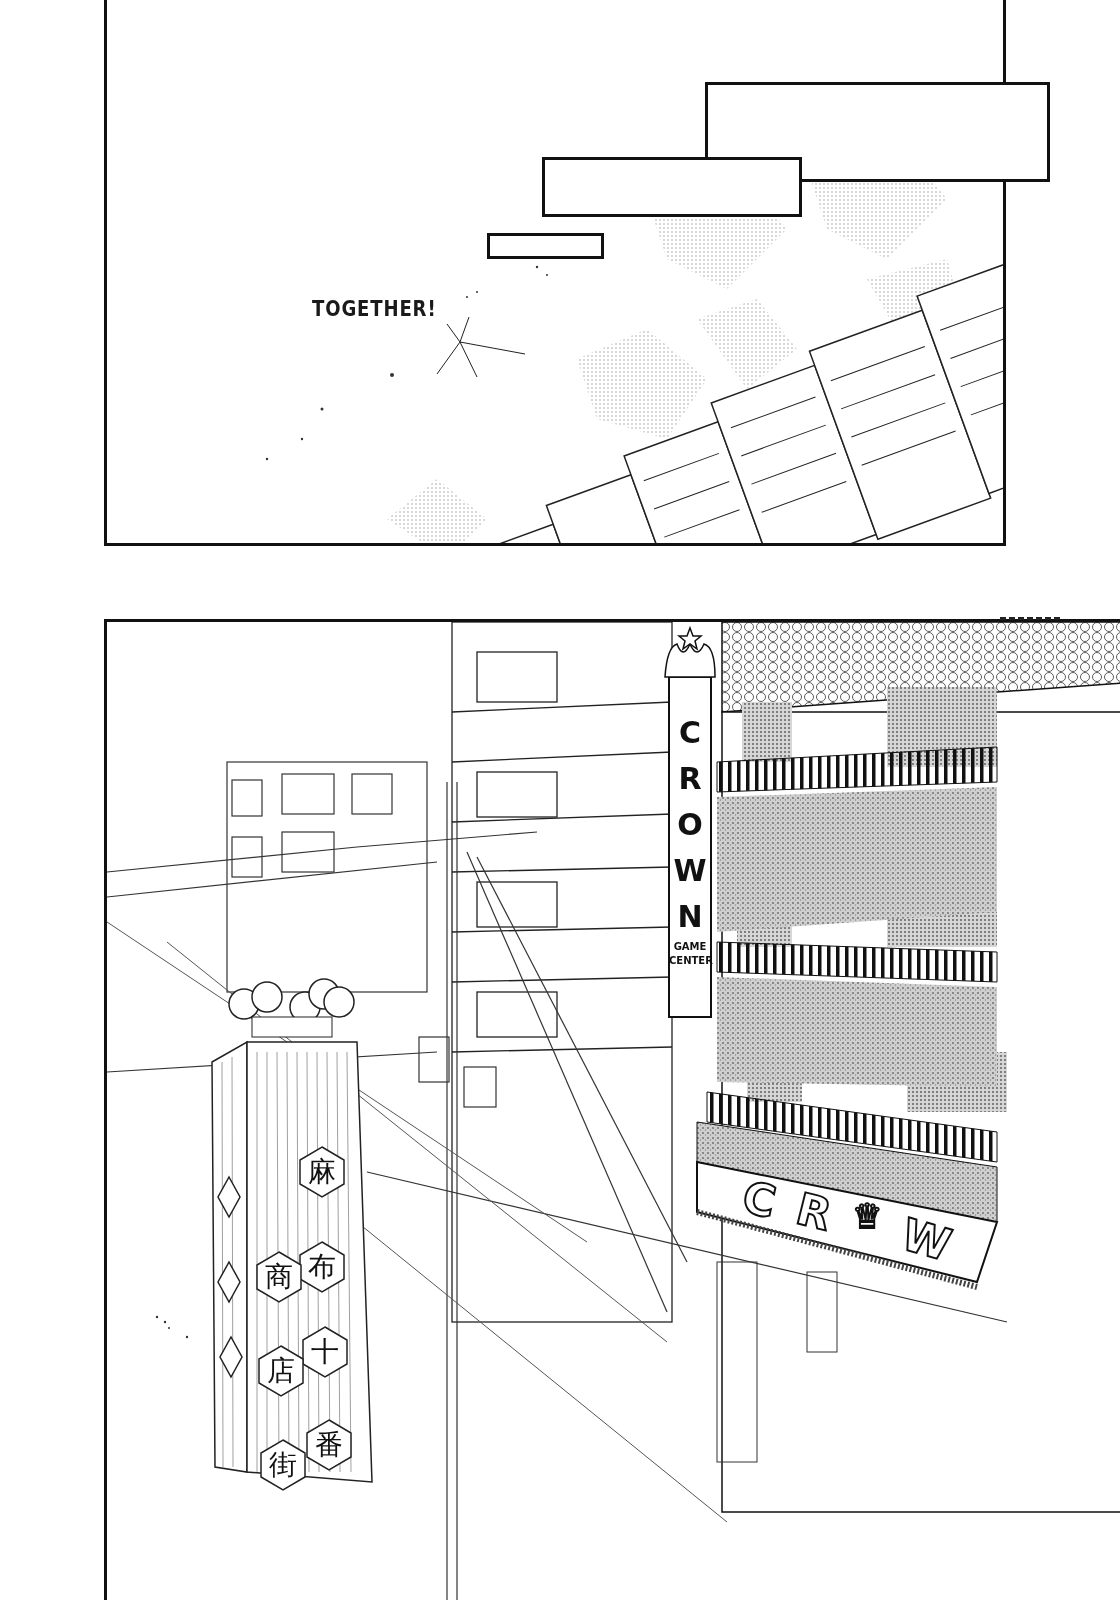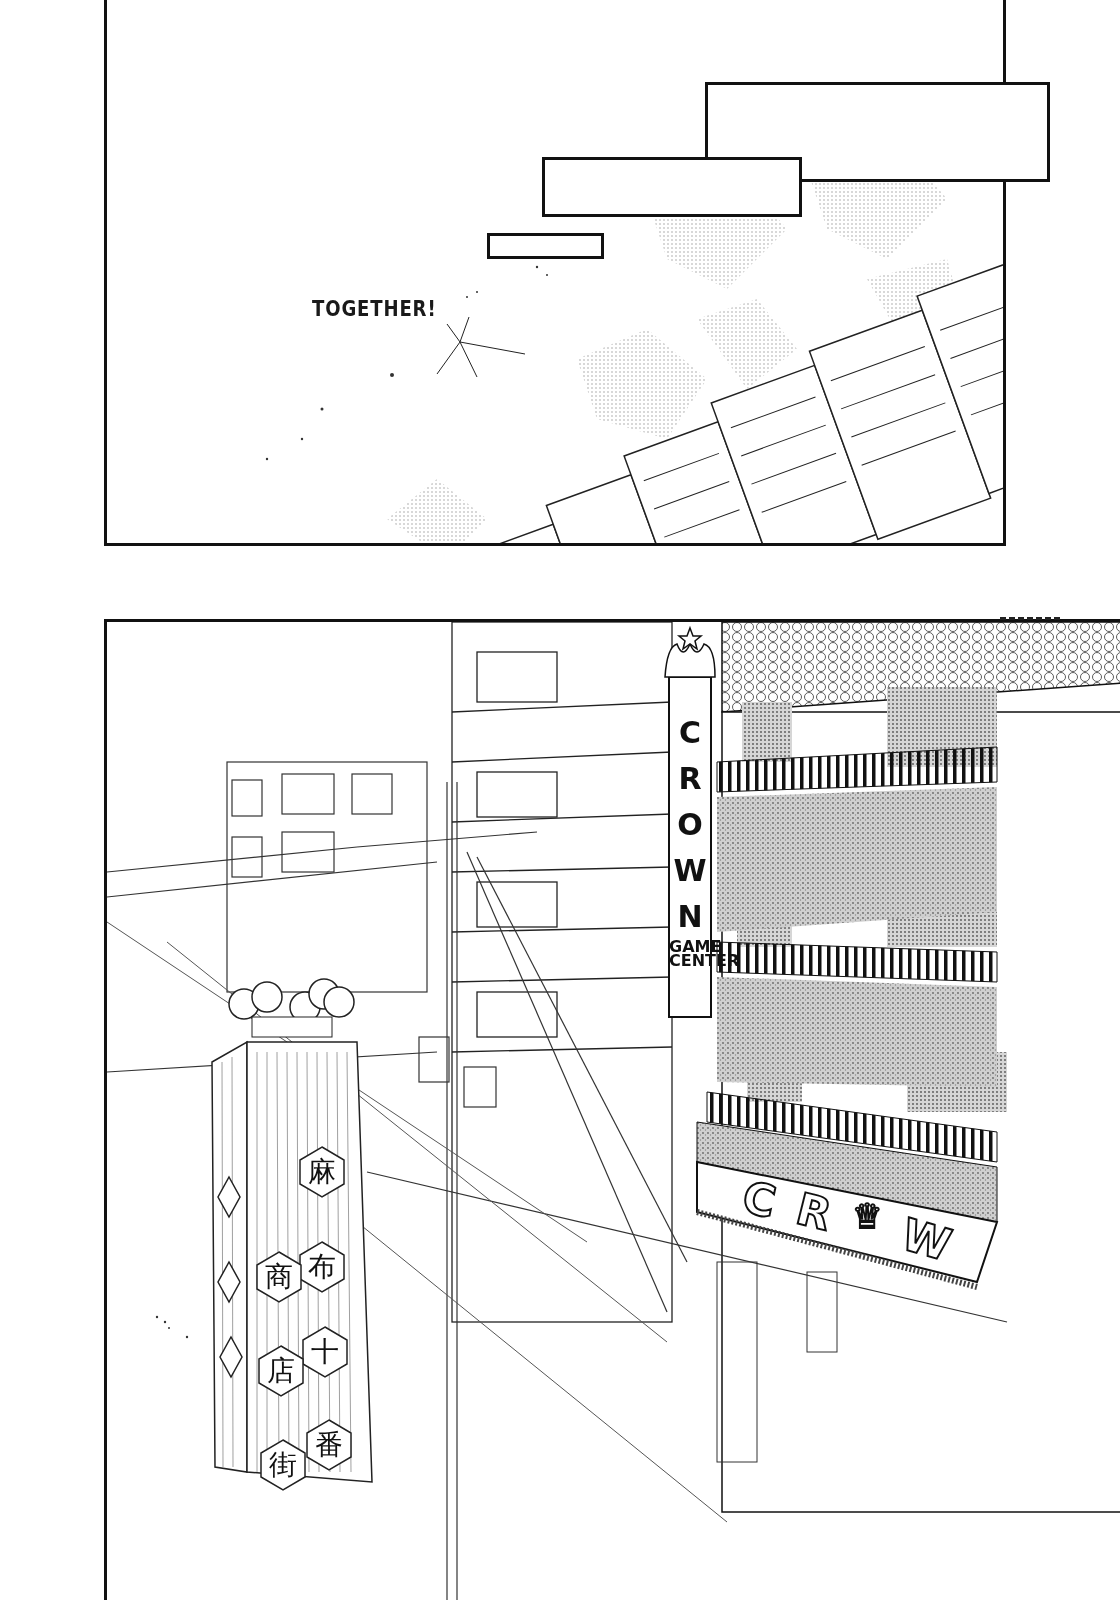--- a/index.html
+++ b/index.html
@@ -234,21 +234,21 @@
     </g>
   </svg>
 
   <div class="vsign-text" style="left:566px; top:88px; width:34px; font-size:30px; line-height:46px;">
     <div>C</div>
     <div>R</div>
     <div>O</div>
     <div>W</div>
     <div>N</div>
   </div>
-  <div class="vsign-text" style="left:562px; top:318px; width:42px; font-size:16px; line-height:14px;">
+  <div class="vsign-text" style="left:562px; top:318px; width:42px; font-size:10px; line-height:14px;">
     <div>GAME</div>
     <div>CENTER</div>
   </div>
 
   <div class="crown-letter" style="left:636px; top:552px; transform:rotate(12deg);">C</div>
   <div class="crown-letter" style="left:690px; top:564px; transform:rotate(14deg);">R</div>
   <div class="crown-letter" style="left:745px; top:574px; font-size:34px;">♛</div>
   <div class="crown-letter" style="left:795px; top:592px; transform:rotate(16deg);">W</div>
 
   <div class="kanji" style="left:195px; top:531px;">麻</div>

